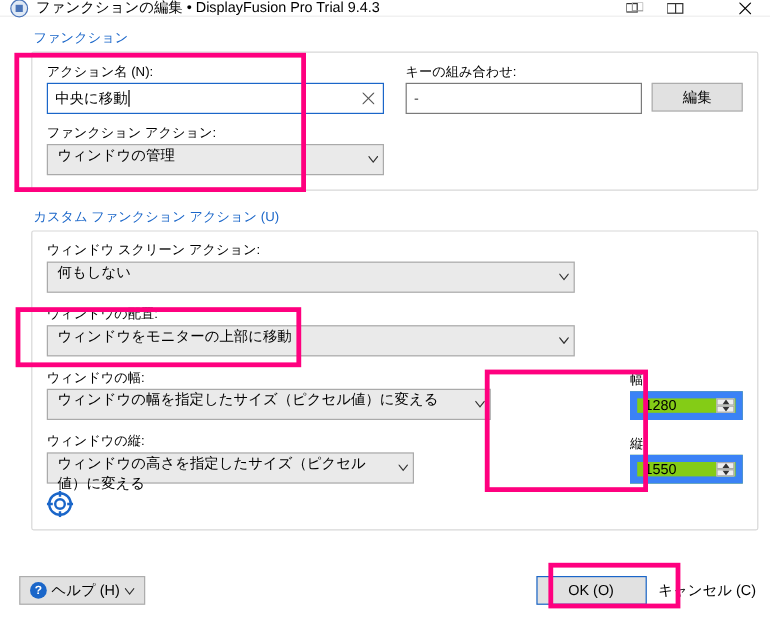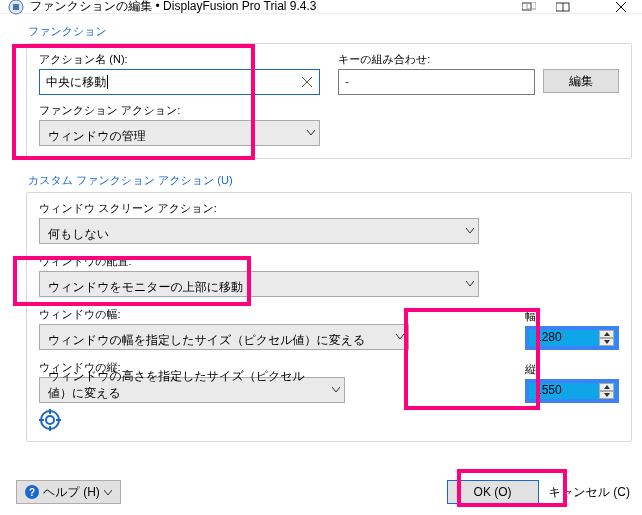--- a/index.html
+++ b/index.html
@@ -54,40 +54,40 @@
   }
   .textbox.blue { border-color: #1a66c9; }
   .textbox .clear-x {
     position: absolute; right: 4px; top: 50%; transform: translateY(-50%);
     width: 16px; height: 16px; display: flex; align-items: center; justify-content: center;
     color: #555;
   }
   .textbox.readonly { background: #fff; color: #444; }
   .combo {
     height: 26px; border: 1px solid #aaa; background: #eaeaea;
-    display: flex; align-items: flex-end; padding: 0 22px 0 8px;
+    display: flex; align-items: flex-start; padding: 0 22px 0 8px;
     position: relative; font-size: 12px;
     color: #000;
   }
   .combo .caret, .numbox .spinners {
     position: absolute; right: 4px; top: 0; bottom: 0;
     display: flex; align-items: center; justify-content: center;
   }
   .combo .caret svg { width: 8px; height: 6px; }
   .btn {
     height: 24px; min-width: 76px;
     border: 1px solid #adadad; background: #e1e1e1;
     display: inline-flex; align-items: center; justify-content: center;
     font-size: 12px; padding: 0 12px;
   }
   .btn.blue { border-color: #1a66c9; }
   .field-block { margin-bottom: 10px; }
   .numbox {
-    height: 24px; width: 94px; border: 4px solid #3b82f6; background: #0ea5e9;
-    display: flex; padding: 0 18px 0 6px;
+    height: 24px; width: 94px; border: 6px solid #3b82f6; background: #84cc16;
+    display: flex; align-items: center; padding: 0 18px 0 6px;
     position: relative; font-size: 12px;
   }
   .numbox .spinners { flex-direction: column; right: 1px; gap: 0; }
   .numbox .spinners .sp {
     width: 15px; height: 10px; border: 1px solid #aaa; background: #eee;
     display: flex; align-items: center; justify-content: center;
   }
   .numbox .spinners .sp svg { width: 6px; height: 4px; }
   .info-row { display: flex; align-items: flex-start; gap: 8px; margin-top: 6px; }
   .info-row .info-icon { width: 22px; height: 22px; flex:0 0 auto; }

